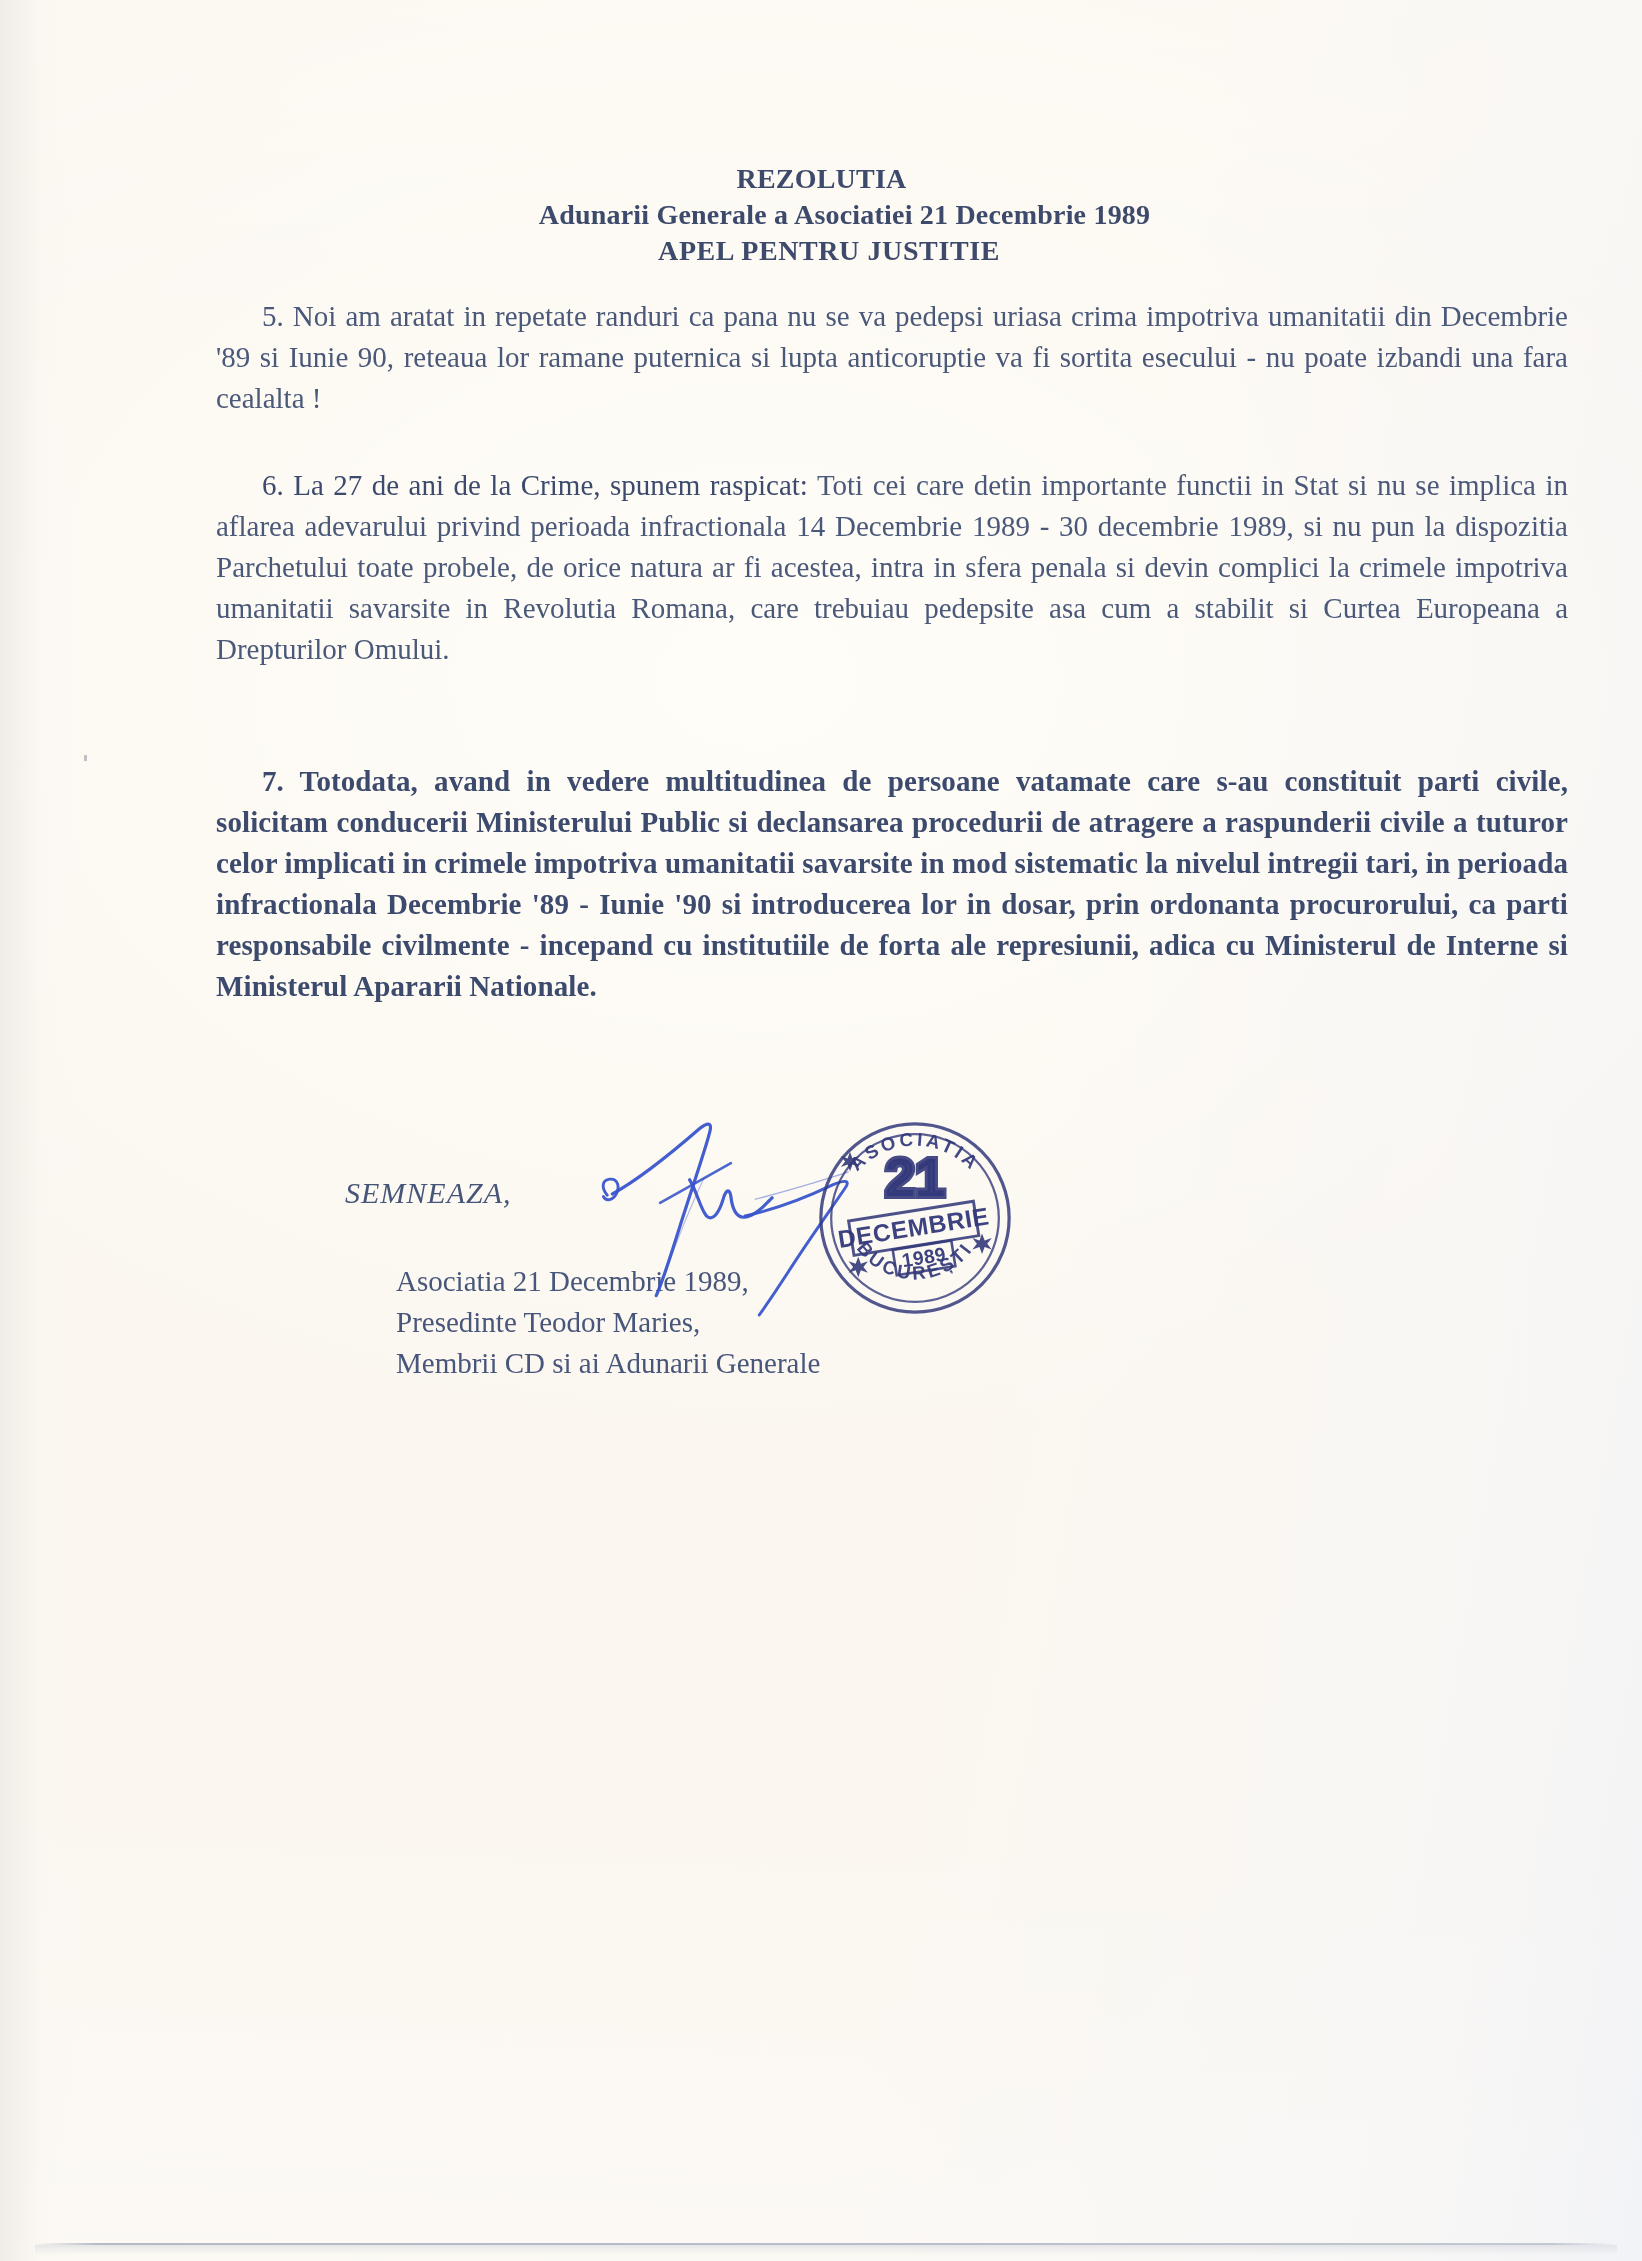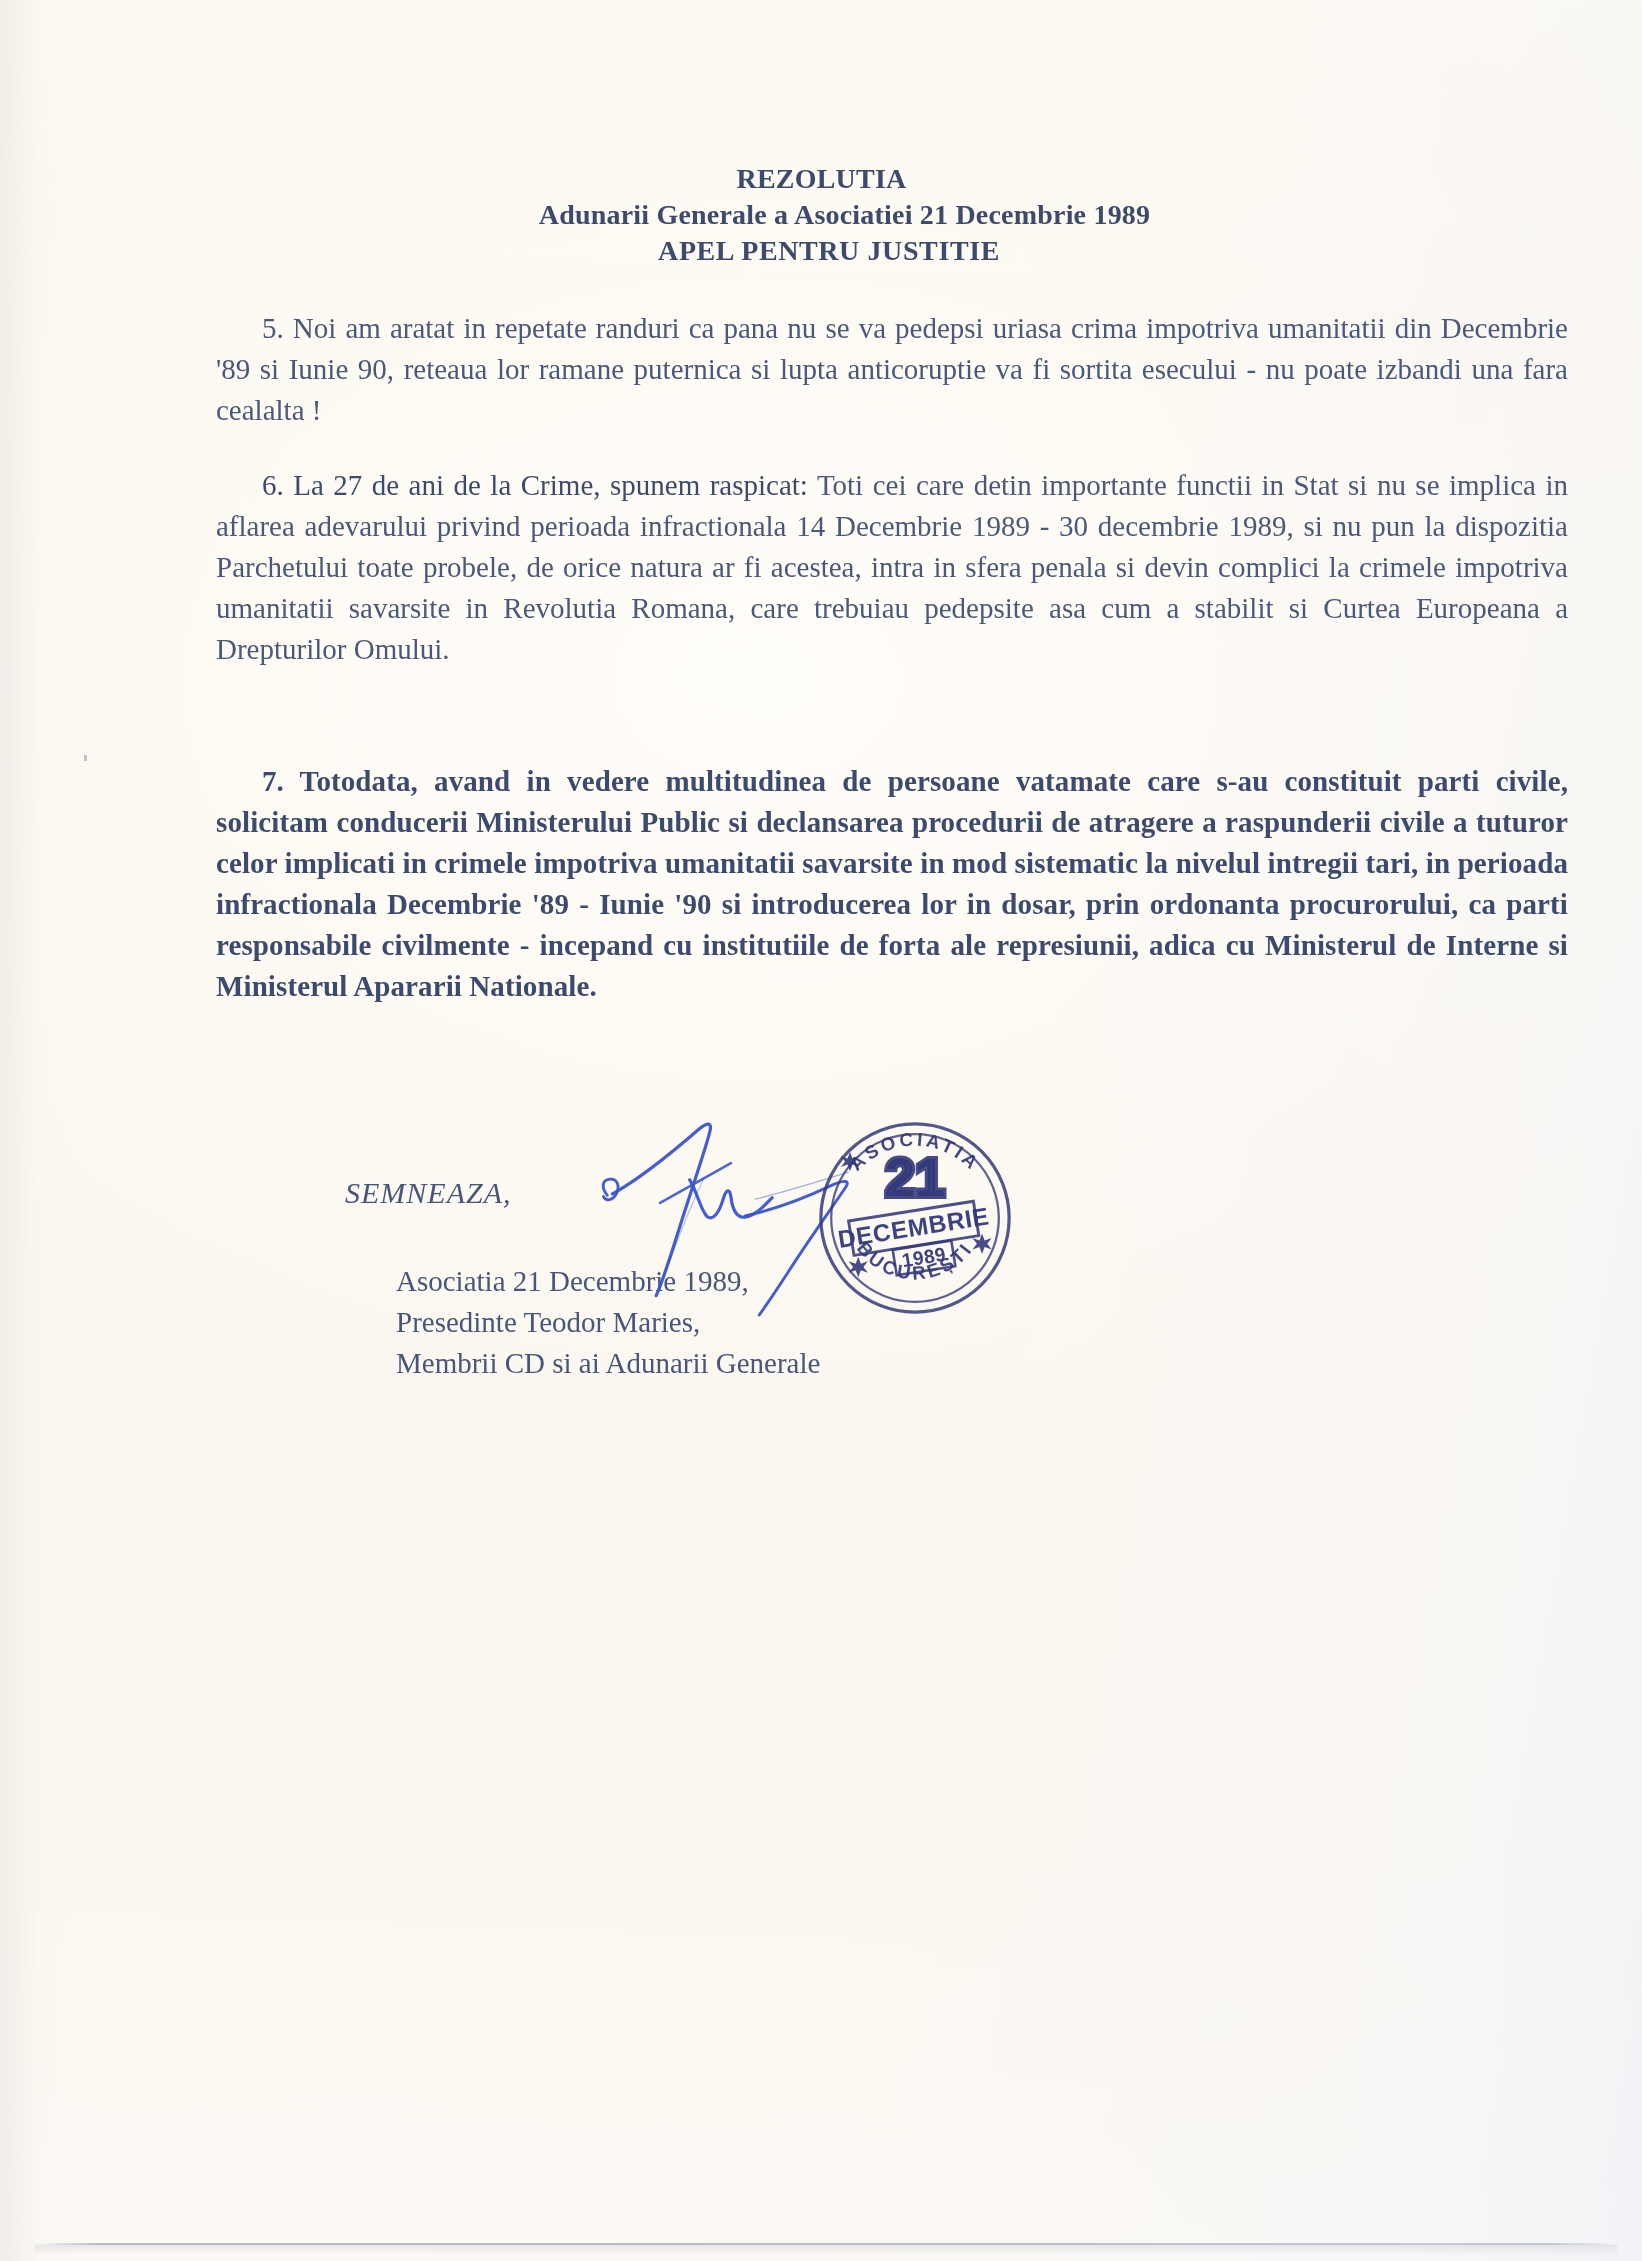--- a/index.html
+++ b/index.html
@@ -100,21 +100,21 @@
     color: #4a5879;
     text-indent: 46px;
   }
   .para.bold {
     font-weight: bold;
     color: #3c4a6d;
     letter-spacing: 0.1px;
   }
   .para b.lead { font-weight: normal; color: #3c4a6d; }
 
-  #para5 { top: 308px; }
+  #para5 { top: 296px; }
   #para6 { top: 465px; }
   #para7 { top: 761px; }
 
   
   #sig-semneaza {
     position: absolute;
     left: 345px;
     top: 1176px;
     font-size: 30px;
     letter-spacing: 1px;

